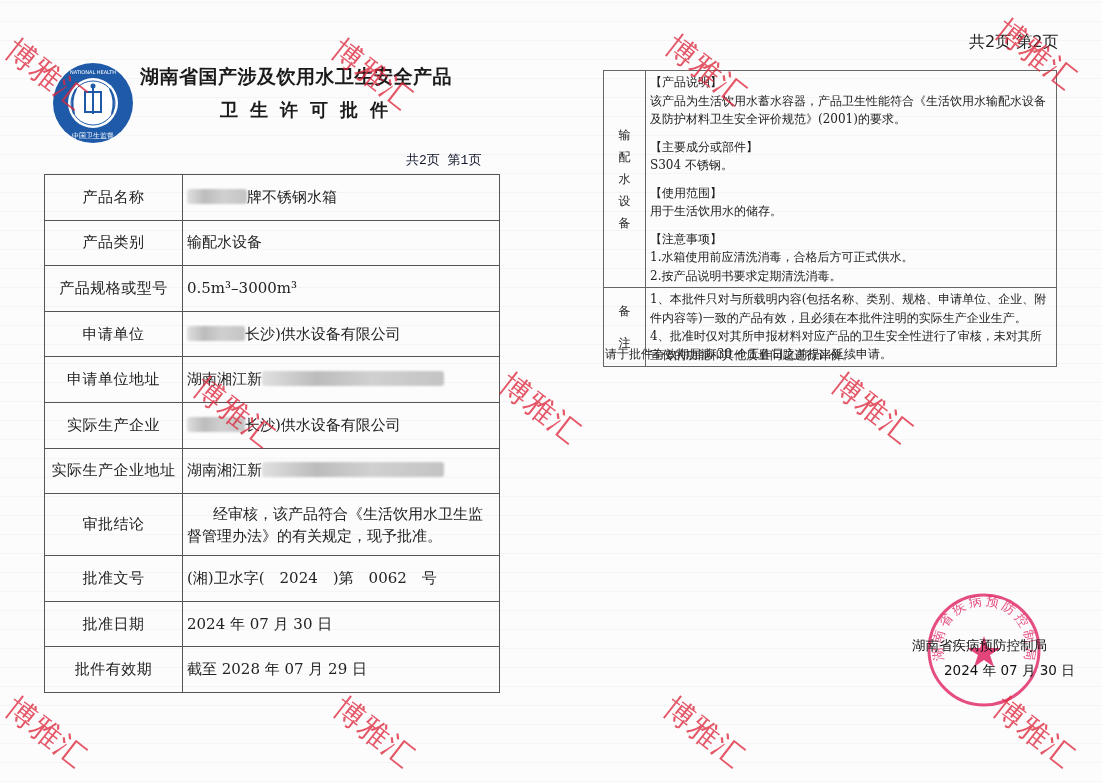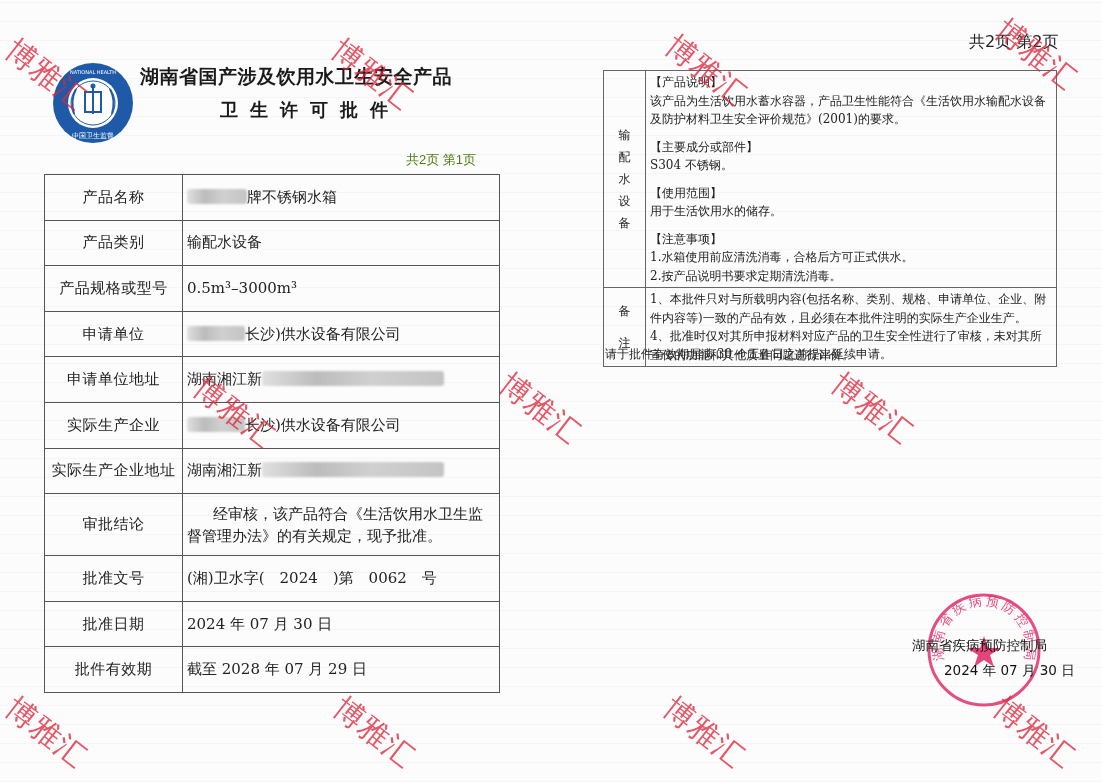--- a/index.html
+++ b/index.html
@@ -24,21 +24,21 @@
     position: absolute; left: 140px; top: 64px;
     font-size: 19px; font-weight: bold; letter-spacing: 0.5px; color: #1a1a1a;
     font-family: "DejaVu Serif", serif;
   }
   .title-sub {
     position: absolute; left: 220px; top: 98px;
     font-size: 18px; font-weight: bold; letter-spacing: 12px; color: #1a1a1a;
   }
   .page-no-left {
     position: absolute; left: 406px; top: 151px; font-size: 13px;
-    font-family: Liberation Sans, sans-serif; color: #4d7c0f;
+    font-family: Liberation Mono, monospace; color: #0f172a;
   }
   .tbl-left {
     position: absolute; left: 44px; top: 174px; width: 456px;
     border-collapse: collapse; border: 1.5px solid #333;
   }
   .tbl-left td {
     border: 1px solid #555; font-size: 15px; vertical-align: middle;
   }
   .tbl-left td.lbl { width: 138px; text-align: center; letter-spacing: 0.5px; }
   .tbl-left td.val { padding-left: 4px; }

